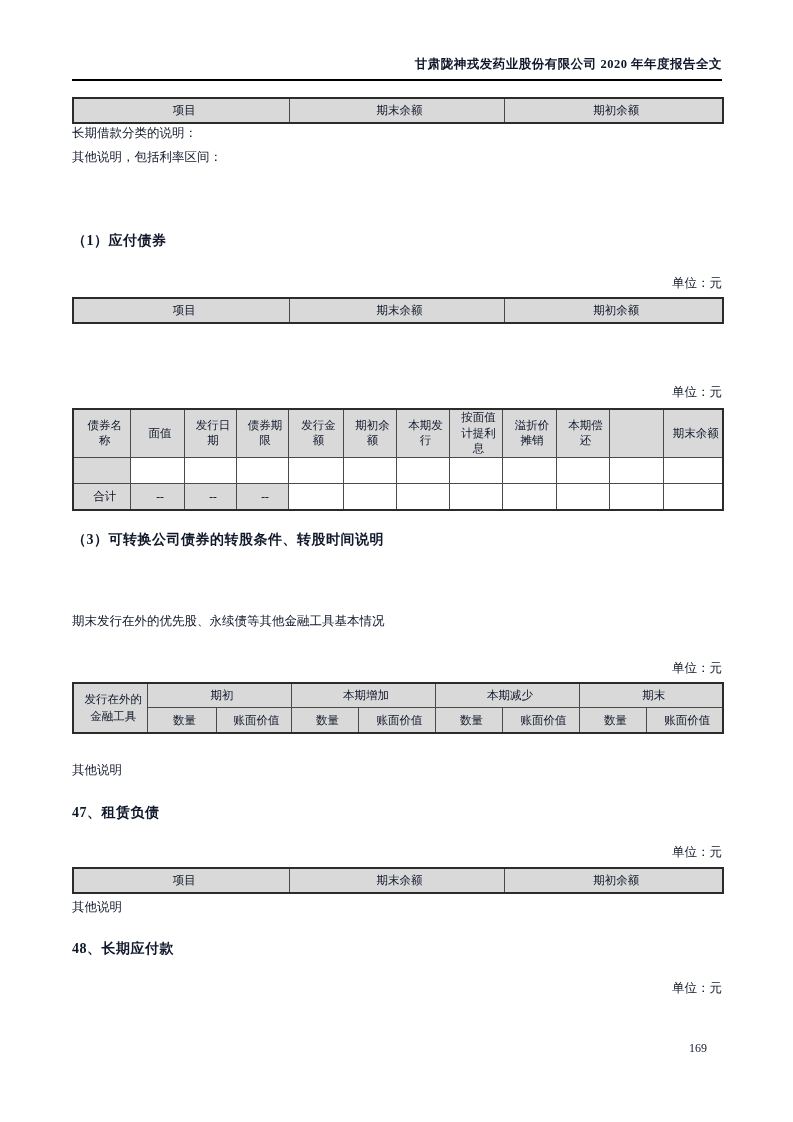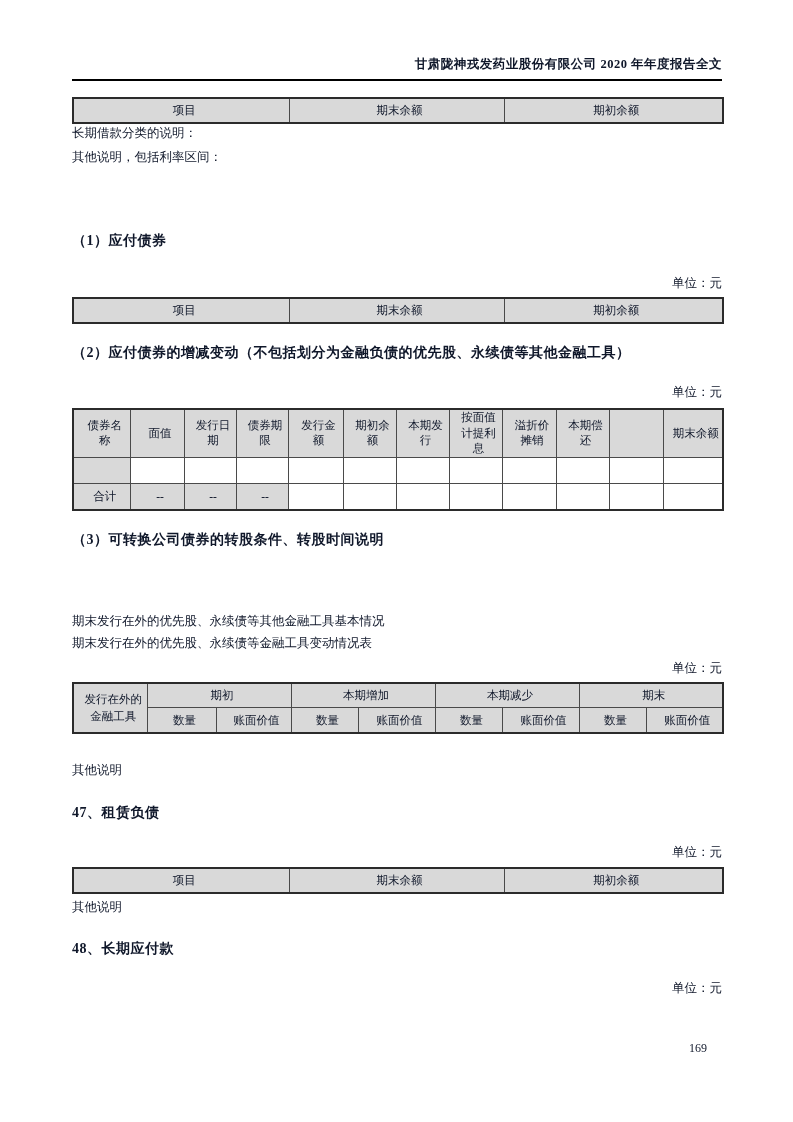--- a/index.html
+++ b/index.html
@@ -90,21 +90,20 @@
       </colgroup>
     <tbody>
         <tr>
       <td class="hdr">项目</td>
       <td class="hdr">期末余额</td>
       <td class="hdr">期初余额</td>
     </tr>
   </tbody>
     </table>
 
-  <div class="abs heading" style="top:344px">（2）应付债券的增减变动（不包括划分为金融负债的优先股、永续债等其他金融工具）</div>
 
   <div class="abs unit" style="top:384px">单位：元</div>
 
   <table class="abs tbl-bond" style="top:408px">
     <colgroup>
       <col style="width:57px">
         <col style="width:54px">
         <col style="width:52px">
         <col style="width:52px">
       <col style="width:55px">
@@ -158,21 +157,20 @@
       <td class="plain"></td>
       <td class="plain"></td>
       <td class="plain"></td>
     </tr>
   </tbody>
     </table>
 
   <div class="abs heading" style="top:531px">（3）可转换公司债券的转股条件、转股时间说明</div>
 
   <div class="abs note" style="top:614px">期末发行在外的优先股、永续债等其他金融工具基本情况</div>
-  <div class="abs note" style="top:636px">期末发行在外的优先股、永续债等金融工具变动情况表</div>
 
   <div class="abs unit" style="top:660px">单位：元</div>
 
   <table class="abs tbl-fin" style="top:682px">
     <colgroup>
       <col style="width:74px">
       <col style="width:69px">
         <col style="width:75px">
       <col style="width:67px">
         <col style="width:77px">

